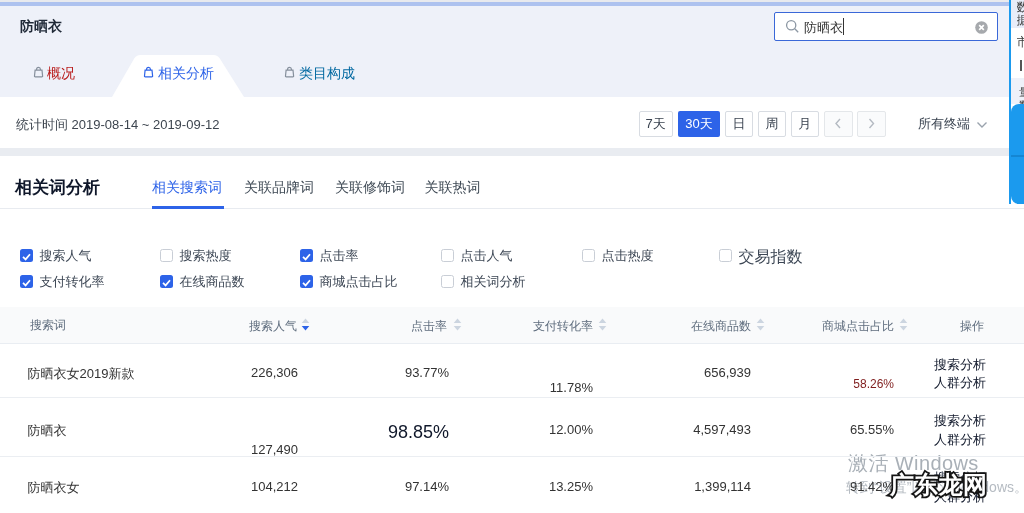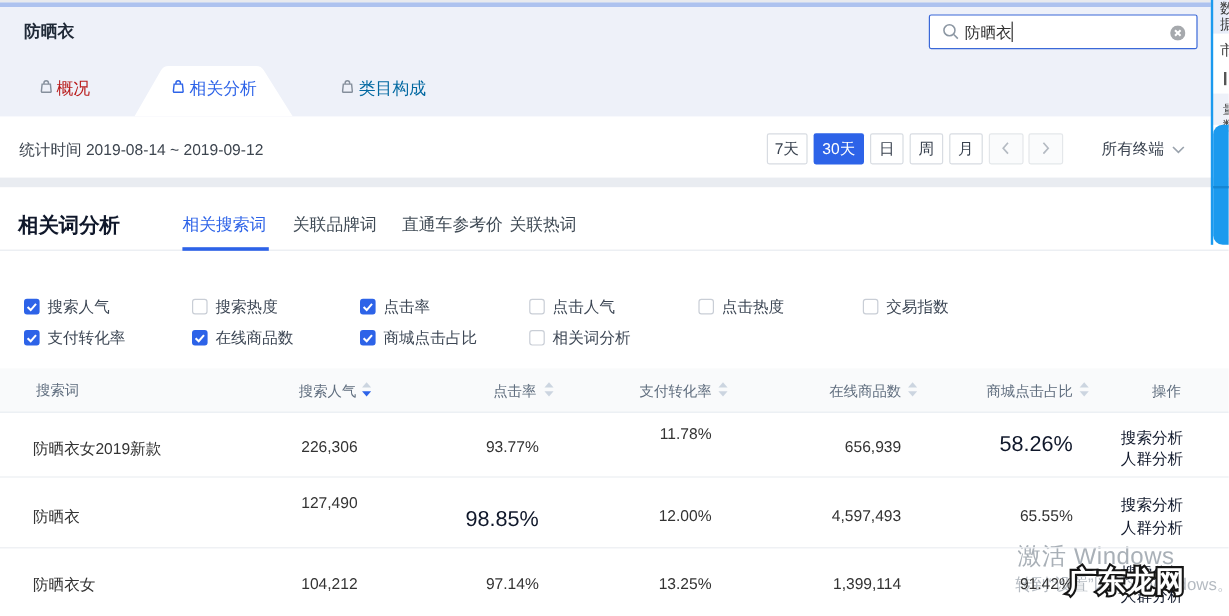--- a/index.html
+++ b/index.html
@@ -70,40 +70,40 @@
  <path d="M1.5 1.5 L6 6 L10.5 1.5" fill="none" stroke="#9aa3ad" stroke-width="1.4"></path>
   </svg>
 
 <div class="abs" style="left:0;top:148px;width:1024px;height:8px;background:#e9ecf1"></div>
 
 <div class="abs" style="left:15px;top:176px;font-size:17px;font-weight:bold;color:#0f172a">相关词分析</div>
 <div class="abs" style="left:0;top:207.5px;width:1024px;height:1px;background:#e8ebf0"></div>
 <div class="abs blue" style="left:152px;top:178.5px;font-size:14px">相关搜索词</div>
 <div class="abs" style="left:152px;top:206px;width:72px;height:2.5px;background:#2d63e8"></div>
 <div class="abs" style="left:244px;top:178.5px;font-size:14px;color:#3f4a55">关联品牌词</div>
-<div class="abs" style="left:335px;top:178.5px;font-size:14px;color:#3f4a55">直通车参考价</div>
+<div class="abs" style="left:335px;top:178.5px;font-size:14px;color:#3f4a55">关联修饰词</div>
 <div class="abs" style="left:424.5px;top:178.5px;font-size:14px;color:#3f4a55">关联热词</div>
 
 <div id="cbs">
     <div class="abs" style="left:20px;top:248.5px;width:13px;height:13px;background:#2d63e8;border-radius:2.5px"><svg width="13" height="13" viewBox="0 0 13 13">
         <path d="M3 6.8 L5.6 9.4 L10 4.2" fill="none" stroke="#fff" stroke-width="1.7"></path>
       </svg></div>
     <div class="abs" style="left:39.5px;top:247px;font-size:13px;color:#3c4654">搜索人气</div>
     <div class="abs" style="left:160px;top:248.5px;width:11px;height:11px;background:#fff;border:1px solid #c9ced6;border-radius:2.5px"></div>
     <div class="abs" style="left:179.5px;top:247px;font-size:13px;color:#3c4654">搜索热度</div>
     <div class="abs" style="left:300px;top:248.5px;width:13px;height:13px;background:#2d63e8;border-radius:2.5px"><svg width="13" height="13" viewBox="0 0 13 13">
         <path d="M3 6.8 L5.6 9.4 L10 4.2" fill="none" stroke="#fff" stroke-width="1.7"></path>
       </svg></div>
     <div class="abs" style="left:319.5px;top:247px;font-size:13px;color:#3c4654">点击率</div>
     <div class="abs" style="left:441px;top:248.5px;width:11px;height:11px;background:#fff;border:1px solid #c9ced6;border-radius:2.5px"></div>
     <div class="abs" style="left:460.5px;top:247px;font-size:13px;color:#3c4654">点击人气</div>
     <div class="abs" style="left:582px;top:248.5px;width:11px;height:11px;background:#fff;border:1px solid #c9ced6;border-radius:2.5px"></div>
     <div class="abs" style="left:601.5px;top:247px;font-size:13px;color:#3c4654">点击热度</div>
     <div class="abs" style="left:719px;top:248.5px;width:11px;height:11px;background:#fff;border:1px solid #c9ced6;border-radius:2.5px"></div>
-    <div class="abs" style="left:738.5px;top:247px;font-size:13px;color:#3c4654">交易指数</div>
+    <div class="abs" style="left:738.5px;top:247px;font-size:16px;color:#3c4654">交易指数</div>
     <div class="abs" style="left:20px;top:274.5px;width:13px;height:13px;background:#2d63e8;border-radius:2.5px"><svg width="13" height="13" viewBox="0 0 13 13">
         <path d="M3 6.8 L5.6 9.4 L10 4.2" fill="none" stroke="#fff" stroke-width="1.7"></path>
       </svg></div>
     <div class="abs" style="left:39.5px;top:273px;font-size:13px;color:#3c4654">支付转化率</div>
     <div class="abs" style="left:160px;top:274.5px;width:13px;height:13px;background:#2d63e8;border-radius:2.5px"><svg width="13" height="13" viewBox="0 0 13 13">
         <path d="M3 6.8 L5.6 9.4 L10 4.2" fill="none" stroke="#fff" stroke-width="1.7"></path>
       </svg></div>
     <div class="abs" style="left:179.5px;top:273px;font-size:13px;color:#3c4654">在线商品数</div>
     <div class="abs" style="left:300px;top:274.5px;width:13px;height:13px;background:#2d63e8;border-radius:2.5px"><svg width="13" height="13" viewBox="0 0 13 13">
         <path d="M3 6.8 L5.6 9.4 L10 4.2" fill="none" stroke="#fff" stroke-width="1.7"></path>
@@ -142,28 +142,28 @@
   </svg>
 <div class="abs r" style="left:885px;top:318px;width:99px;font-size:12px;color:#5f6d7e">操作</div>
 
 <div class="abs" style="left:848px;top:450px;font-size:20px;letter-spacing:0.4px;color:#a9b0b7">激活 Windows</div>
 <div class="abs" style="left:846px;top:479px;font-size:14px;letter-spacing:0;color:#b5bbc2;white-space:nowrap">转到“设置”以激活 Windows。</div>
 
 <div id="rows">
     <div class="abs" style="left:27.5px;top:365px;font-size:13px;color:#333">防晒衣女2019新款</div>
     <div class="abs r" style="left:178px;top:365px;width:120px;font-size:13px;color:#333">226,306</div>
     <div class="abs r" style="left:329px;top:365px;width:120px;font-size:13px;color:#333">93.77%</div>
-    <div class="abs r" style="left:473px;top:354px;width:120px;font-size:13px;color:#333">11.78%</div>
+    <div class="abs r" style="left:473px;top:380px;width:120px;font-size:13px;color:#333">11.78%</div>
     <div class="abs r" style="left:631px;top:365px;width:120px;font-size:13px;color:#333">656,939</div>
-    <div class="abs r" style="left:774px;top:360px;width:120px;font-size:18px;color:#0f172a">58.26%</div>
+    <div class="abs r" style="left:774px;top:377px;width:120px;font-size:12px;color:#7f1d1d">58.26%</div>
     <div class="abs link" style="left:934px;top:355.5px">搜索分析</div>
     <div class="abs link" style="left:934px;top:374.2px">人群分析</div>
     <div class="abs" style="left:0;top:397px;width:1024px;height:1px;background:#ebeef2"></div>
     <div class="abs" style="left:27.5px;top:421.6px;font-size:13px;color:#333">防晒衣</div>
-    <div class="abs r" style="left:178px;top:411px;width:120px;font-size:13px;color:#333">127,490</div>
+    <div class="abs r" style="left:178px;top:442px;width:120px;font-size:13px;color:#333">127,490</div>
     <div class="abs r" style="left:329px;top:421.6px;width:120px;font-size:18px;color:#0f172a">98.85%</div>
     <div class="abs r" style="left:473px;top:421.6px;width:120px;font-size:13px;color:#333">12.00%</div>
     <div class="abs r" style="left:631px;top:421.6px;width:120px;font-size:13px;color:#333">4,597,493</div>
     <div class="abs r" style="left:774px;top:421.6px;width:120px;font-size:13px;color:#333">65.55%</div>
     <div class="abs link" style="left:934px;top:412.1px">搜索分析</div>
     <div class="abs link" style="left:934px;top:430.8px">人群分析</div>
     <div class="abs" style="left:0;top:456px;width:1024px;height:1px;background:#ebeef2"></div>
     <div class="abs" style="left:27.5px;top:478.7px;font-size:13px;color:#333">防晒衣女</div>
     <div class="abs r" style="left:178px;top:478.7px;width:120px;font-size:13px;color:#333">104,212</div>
     <div class="abs r" style="left:329px;top:478.7px;width:120px;font-size:13px;color:#333">97.14%</div>

